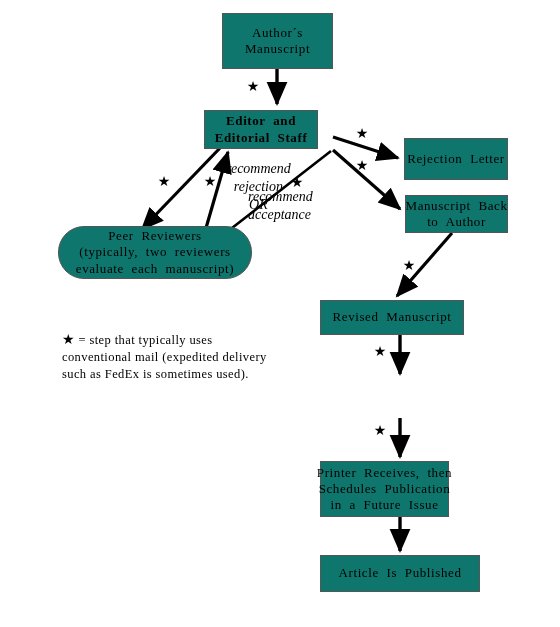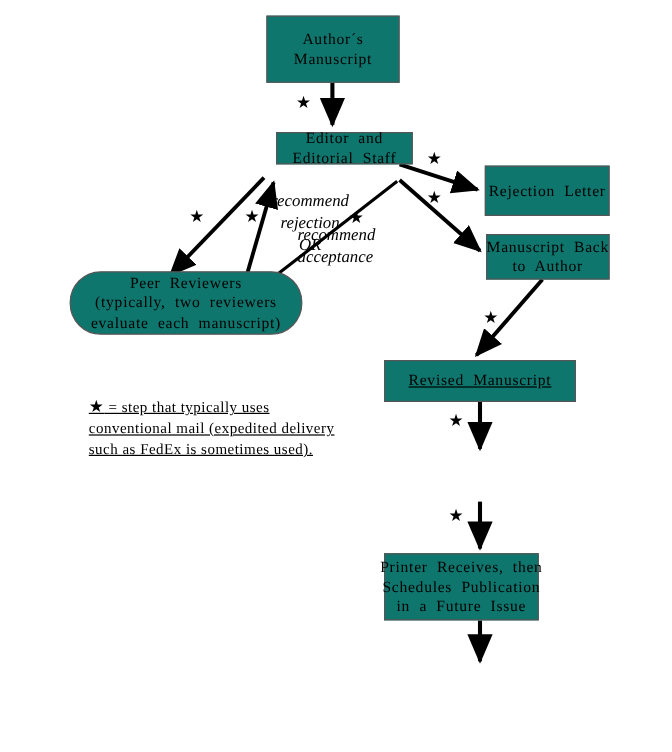--- a/index.html
+++ b/index.html
@@ -67,29 +67,28 @@
     top: 160px;
     text-align: center;
   }
   #label-recommend-acceptance {
     left: 248px;
     top: 188px;
     text-align: left;
   }
   #legend {
     position: absolute;
-    left: 74px;
+    left: 62px;
     top: 330px;
     width: 225px;
     z-index: 4;
     font-size: 12.5px;
     line-height: 1.35;
     letter-spacing: 0.4px;
     white-space: pre-line;
-    text-decoration: underline;
   }
   #legend .legend-star {
     font-family: "DejaVu Sans", sans-serif;
     font-size: 14px;
   }
 </style>
 </head>
 <body>
 
 <div id="canvas">
@@ -140,51 +139,54 @@
     <g>
       <line x1="400" y1="517" x2="400" y2="551" stroke="#000000" stroke-width="3.4" marker-end="url(#arrowhead)"></line>
     </g>
   </svg>
 
   <div class="node" style="left:222px; top:13px; width:111px; height:56px;">
     <span>Author´s
 Manuscript</span>
   </div>
 
-  <div class="node" style="left:230px; top:110px; width:114px; height:27px;">
+  <div class="node" style="left:204px; top:110px; width:114px; height:39px;font-weight:bold;">
     <span>Editor  and
 Editorial  Staff</span>
   </div>
 
   <div class="node" style="left:404px; top:138px; width:104px; height:42px;">
     <span>Rejection  Letter</span>
   </div>
 
   <div class="node" style="left:405px; top:195px; width:103px; height:38px;">
     <span>Manuscript  Back
 to  Author</span>
   </div>
 
   <div class="node" style="left:58px; top:226px; width:194px; height:53px;border-radius:26px;">
     <span>Peer  Reviewers
 (typically,  two  reviewers
 evaluate  each  manuscript)</span>
   </div>
 
-  <div class="node" style="left:320px; top:300px; width:160px; height:35px;text-decoration:underline;">
+  <div class="node" style="left:320px; top:300px; width:144px; height:35px;">
     <span>Revised  Manuscript</span>
   </div>
 
 
   <div class="node" style="left:320px; top:461px; width:129px; height:56px;">
     <span>Printer  Receives,  then
 Schedules  Publication
 in  a  Future  Issue</span>
   </div>
 
+  <div class="node" style="left:320px; top:555px; width:160px; height:37px;">
+    <span>Article  Is  Published</span>
+  </div>
 
   <div class="edge-label" id="label-recommend-rejection">recommend
 rejection
 OR</div>
 
   <div class="edge-label" id="label-recommend-acceptance">recommend
 acceptance</div>
 
   <div class="star" style="left:246px; top:79px;">★</div>
   <div class="star" style="left:355px; top:126px;">★</div>

